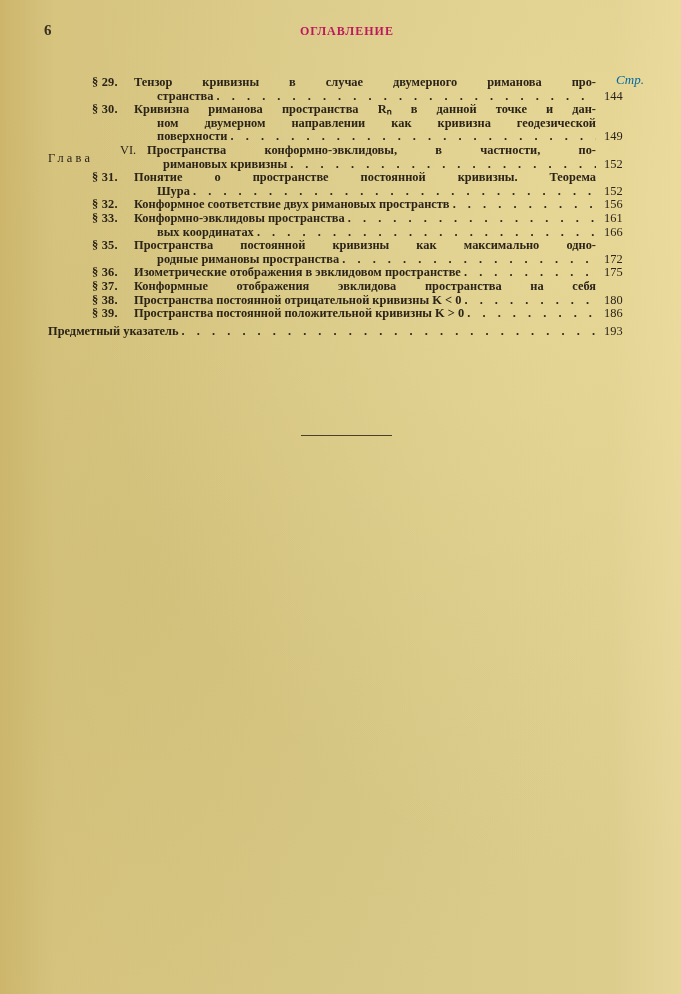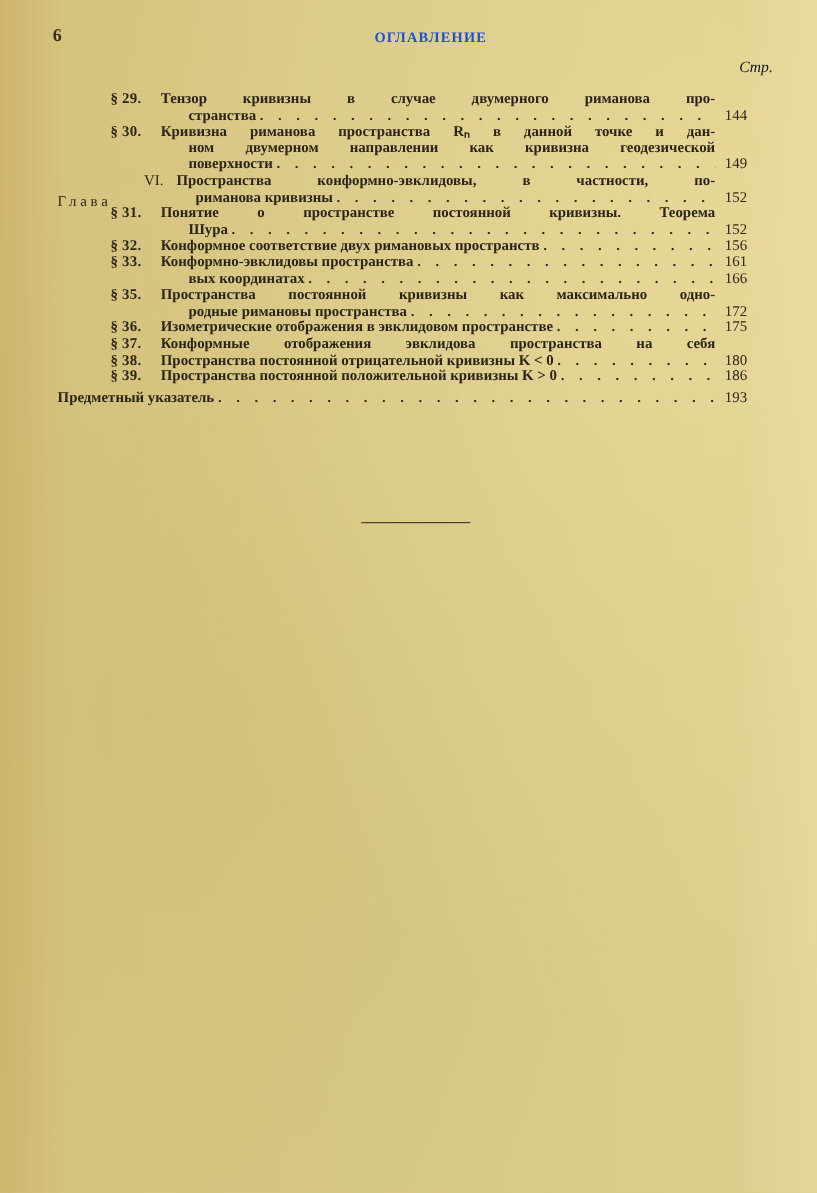--- a/index.html
+++ b/index.html
@@ -34,34 +34,34 @@
     .page-num {
       position: absolute;
       left: 44px;
       top: 0;
       font-size: 15px;
       font-weight: bold;
       color: #3a3020;
     }
     .head-title {
       position: absolute;
-      left: 312px;
+      left: 300px;
       top: 2px;
       font-size: 12px;
       font-weight: bold;
       letter-spacing: 1px;
-      color: #1d4ed8;
+      color: #be185d;
     }
     .col-head {
       position: absolute;
-      top: 48px;
+      top: 72px;
       right: 37px;
       font-size: 13px;
       font-style: italic;
-      color: #0f172a;
+      color: #0369a1;
     }
     .toc {
       position: absolute;
       left: 0;
       top: 76px;
       width: 681px;
       font-size: 12.4px;
       line-height: 13.6px;
       font-weight: bold;
       color: #2b2418;
@@ -116,21 +116,21 @@
       right: 37px;
       top: 0;
       width: 40px;
       font-weight: normal;
       color: #2b2418;
     }
     
     .ch-label {
       position: absolute;
       left: 48px;
-      top: 18px;
+      top: 8px;
       letter-spacing: 3.2px;
       font-weight: normal;
     }
     .ch-num {
       position: absolute;
       left: 120px;
       top: 0;
       font-weight: normal;
       text-align: right;
     }
@@ -208,21 +208,21 @@
       </div>
     </div>
 
     <div class="entry">
       <div class="line">
         <span class="ch-label">Глава</span>
         <span class="ch-num">VI.</span>
         <span class="ch-txt">Пространства конформно-эвклидовы, в частности, по-</span>
       </div>
       <div class="line">
-        <span class="ch-cont"><span>риманова кривизны</span> <span class="dots">. . . . . . . . . . . . . . . . . . . . . . . . . . . . . . . . . . . . . . . . . . . . . . . . . . . . . .</span></span>
+        <span class="ch-cont"><span>римановых кривизны</span> <span class="dots">. . . . . . . . . . . . . . . . . . . . . . . . . . . . . . . . . . . . . . . . . . . . . . . . . . . . . .</span></span>
         <span class="pg">152</span>
       </div>
     </div>
 
     <div class="entry">
       <div class="line">
         <span class="num">§ 31.</span>
         <span class="txt justify">Понятие о пространстве постоянной кривизны. Теорема</span>
       </div>
       <div class="line">

